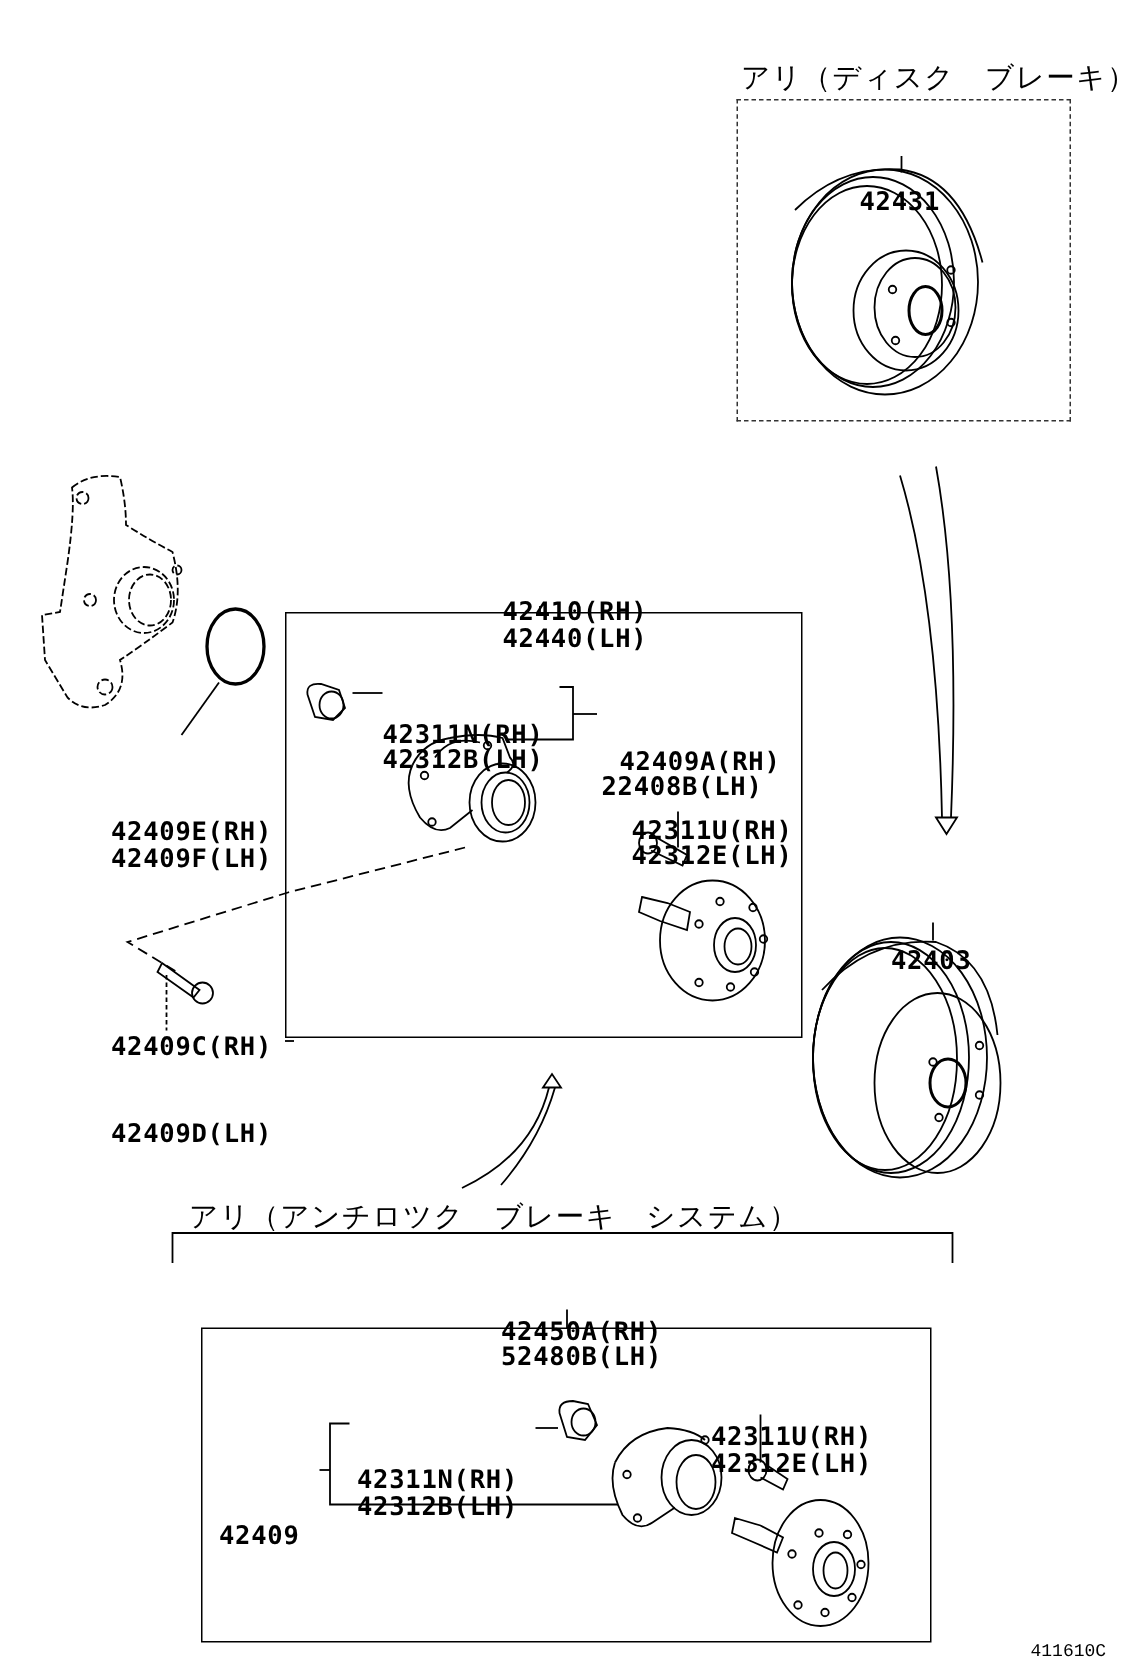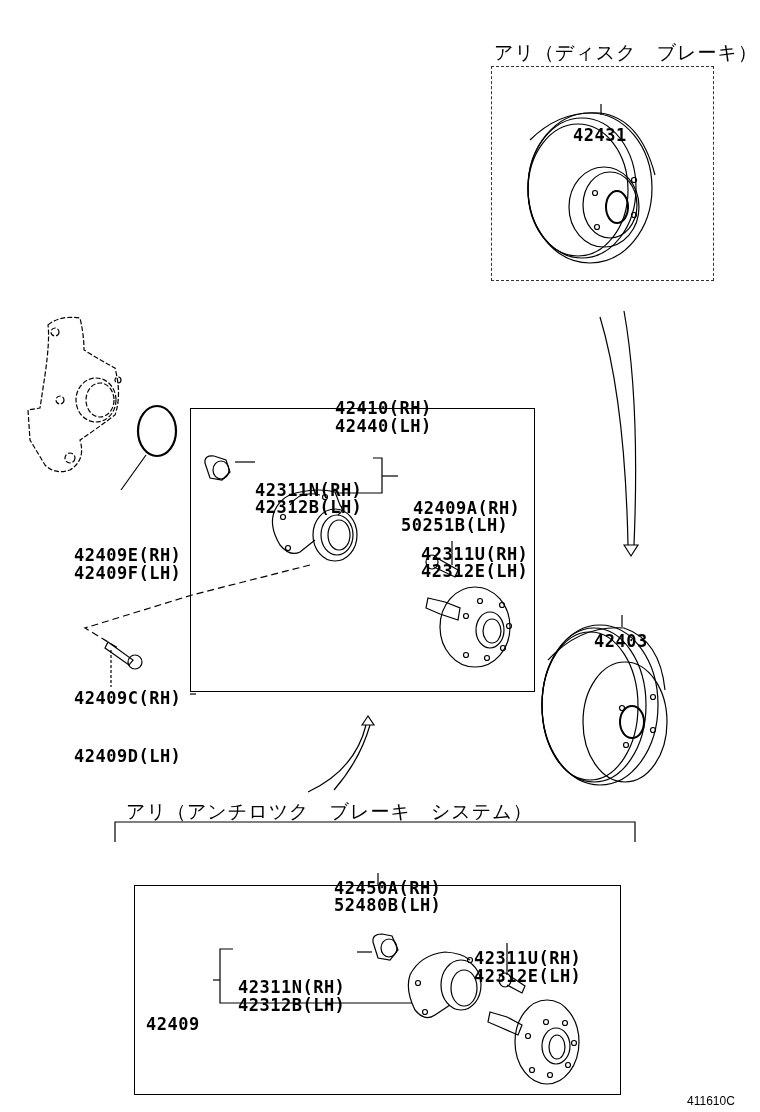--- a/index.html
+++ b/index.html
@@ -2,21 +2,21 @@
 <html><head>
 <meta charset="utf-8">
 <style>
   html, body { margin:0; padding:0; background:#ffffff; }
   body { width:760px; height:1112px; position:relative; overflow:hidden;
          font-family:"DejaVu Sans Mono","Liberation Mono",monospace; color:#000; }
   .lbl { position:absolute; font-weight:bold; font-size:17px; line-height:18px;
          letter-spacing:0.5px; white-space:pre;margin-top:43px; }
   .jp  { position:absolute; font-size:19px; line-height:16px; white-space:pre;
          font-family:"DejaVu Sans","Liberation Sans",sans-serif; letter-spacing:1px; }
-  .ref { position:absolute; font-size:12px; font-family:Liberation Sans, sans-serif; }
+  .ref { position:absolute; font-size:12px; font-family:Liberation Mono, monospace; }
   svg.art { position:absolute; left:0; top:0; }
   .box { position:absolute; border:1px solid #000; box-sizing:border-box; }
   .box.dash { border-style:dashed; border-color:#333; }
 </style>
 </head>
 <body>
 
 <svg class="art" width="760" height="1112" viewBox="0 0 760 1112" fill="none" stroke="#000" stroke-width="1.2">
 
   <g>
@@ -176,21 +176,21 @@
 <div class="jp" style="left:494px; top:44px;">アリ（ディスク　ブレーキ）</div>
 <div class="lbl" style="left:573px; top:83px;">42431</div>
 
 <div class="lbl" style="left:335px; top:356px;">42410(RH)</div>
 <div class="lbl" style="left:335px; top:374px;">42440(LH)</div>
 
 <div class="lbl" style="left:255px; top:438px;">42311N(RH)</div>
 <div class="lbl" style="left:255px; top:455px;">42312B(LH)</div>
 
 <div class="lbl" style="left:413px; top:456px;">42409A(RH)</div>
-<div class="lbl" style="left:401px; top:473px;">50251B(LH)</div>
+<div class="lbl" style="left:401px; top:473px;">22408B(LH)</div>
 
 <div class="lbl" style="left:421px; top:502px;">42311U(RH)</div>
 <div class="lbl" style="left:421px; top:519px;">42312E(LH)</div>
 
 <div class="lbl" style="left:74px; top:503px;">42409E(RH)</div>
 <div class="lbl" style="left:74px; top:521px;">42409F(LH)</div>
 
 <div class="lbl" style="left:74px; top:646px;">42409C(RH)</div>
 <div class="lbl" style="left:74px; top:704px;">42409D(LH)</div>
 

